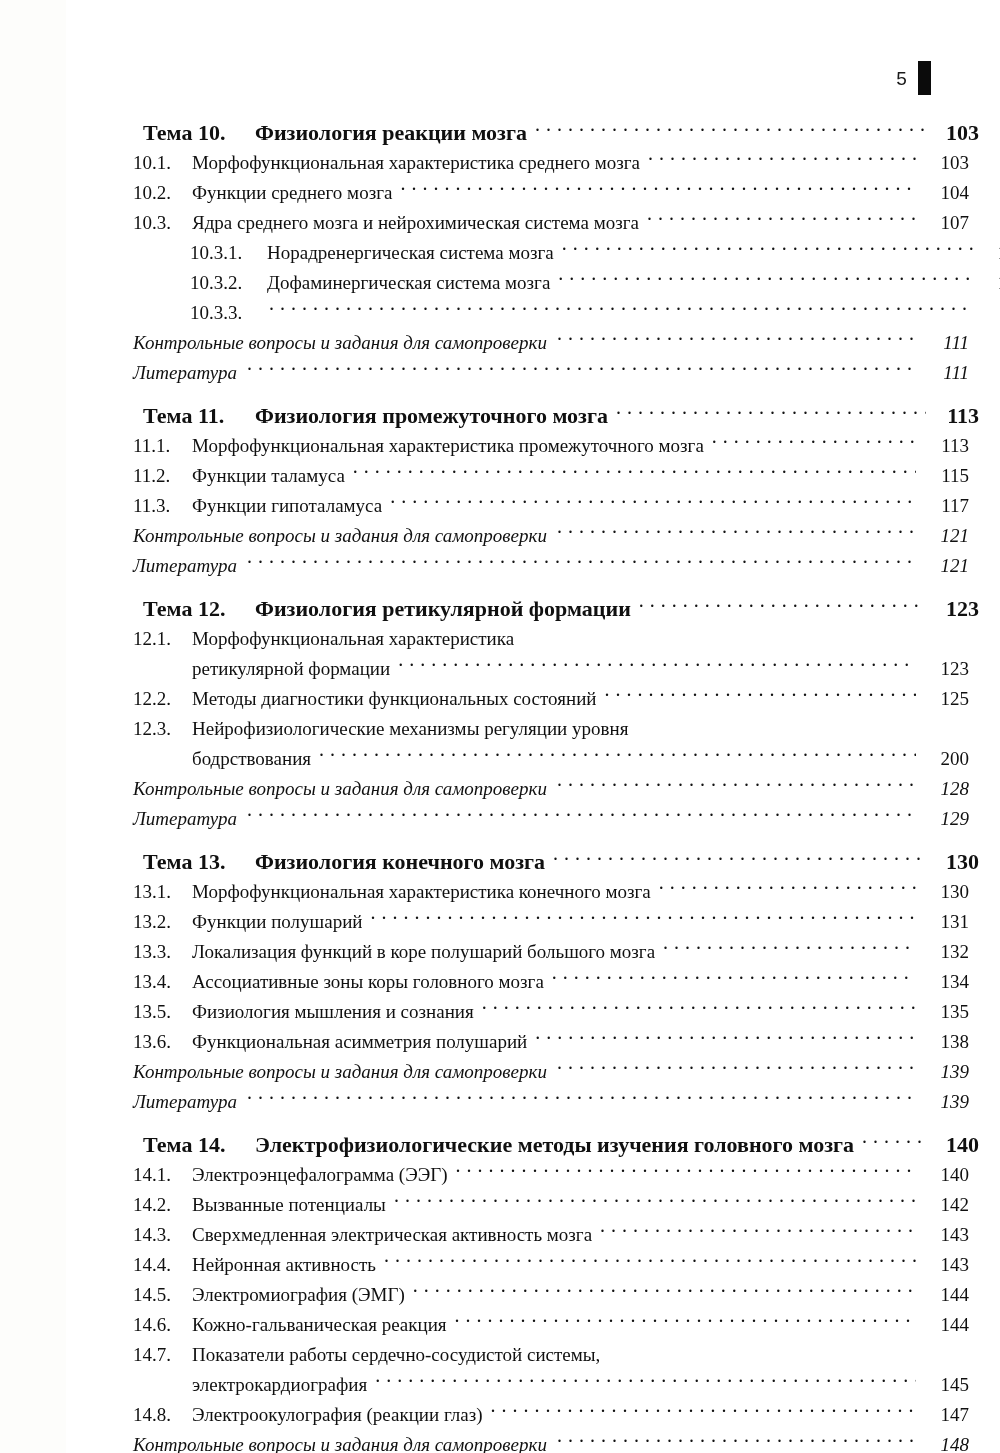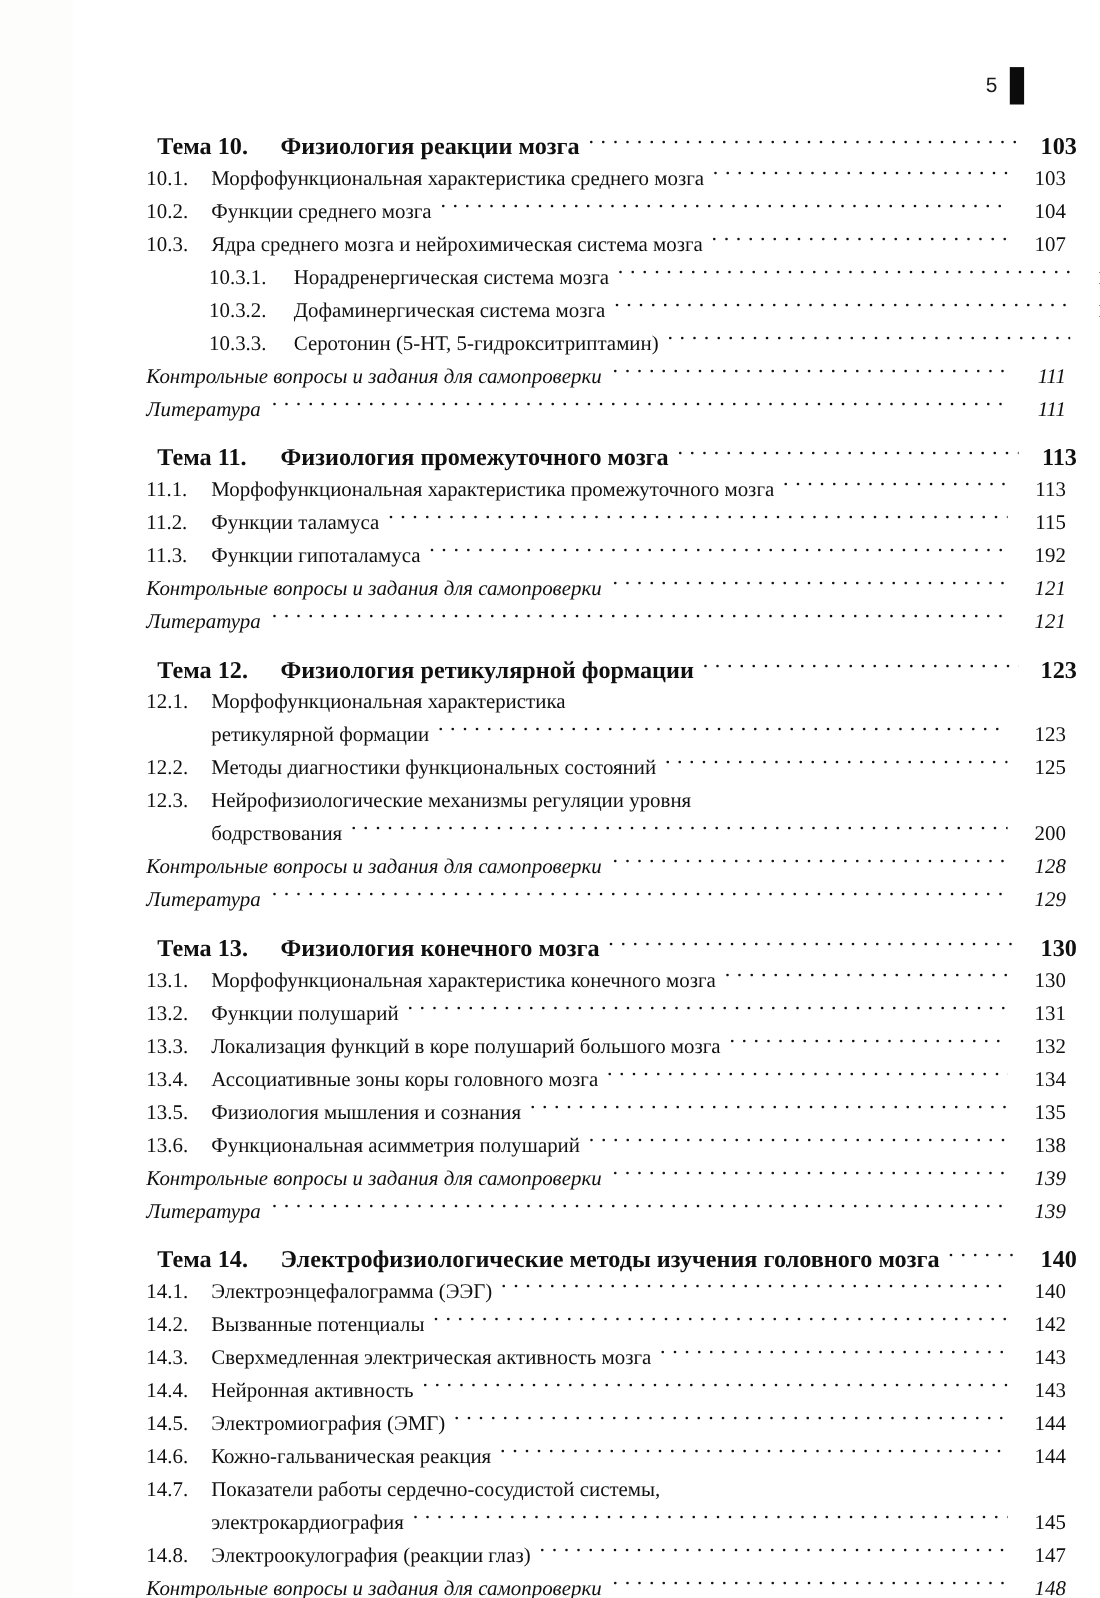--- a/index.html
+++ b/index.html
@@ -183,21 +183,20 @@
           <span class="pageno">108</span>
         </div>
         <div class="entry lvl-2">
           <span class="num">10.3.2.</span>
           <span class="title">Дофаминергическая система мозга</span>
           <span class="leader"></span>
           <span class="pageno">109</span>
         </div>
         <div class="entry lvl-2">
           <span class="num">10.3.3.</span>
-          <span class="title">Серотонин (5-НТ, 5-гидрокситриптамин)</span>
           <span class="leader"></span>
           <span class="pageno">111</span>
         </div>
         <div class="entry lvl-italic">
           <span class="num"></span>
           <span class="title">Контрольные вопросы и задания для самопроверки</span>
           <span class="leader"></span>
           <span class="pageno">111</span>
         </div>
         <div class="entry lvl-italic">
@@ -223,21 +222,21 @@
         <div class="entry lvl-1">
           <span class="num">11.2.</span>
           <span class="title">Функции таламуса</span>
           <span class="leader"></span>
           <span class="pageno">115</span>
         </div>
         <div class="entry lvl-1">
           <span class="num">11.3.</span>
           <span class="title">Функции гипоталамуса</span>
           <span class="leader"></span>
-          <span class="pageno">192</span>
+          <span class="pageno">117</span>
         </div>
         <div class="entry lvl-italic">
           <span class="num"></span>
           <span class="title">Контрольные вопросы и задания для самопроверки</span>
           <span class="leader"></span>
           <span class="pageno">121</span>
         </div>
         <div class="entry lvl-italic">
           <span class="num"></span>
           <span class="title">Литература</span>

